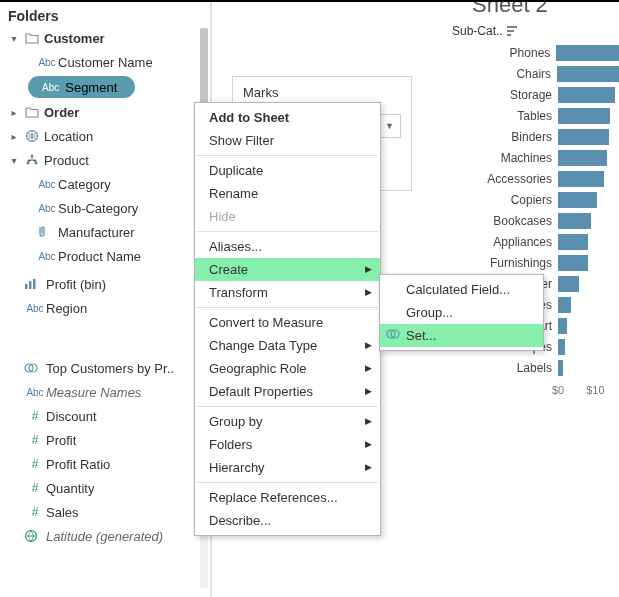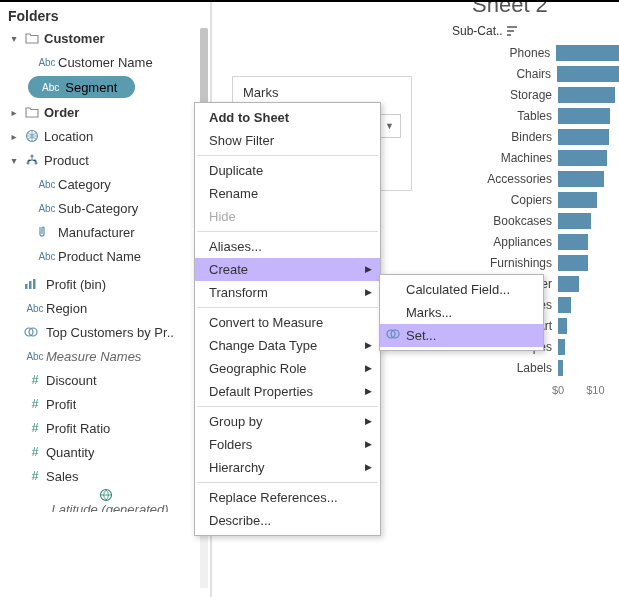--- a/index.html
+++ b/index.html
@@ -35,21 +35,21 @@
 .subcat-sort{font-size:11px;color:#666;padding-left:3px}
 .bars{padding:4px 0 0 0}
 .bar-row{display:flex;align-items:center;height:21px}
 .bar-label{width:108px;text-align:right;padding-right:6px;font-size:12px;color:#444}
 .bar{height:16px;background:#5b8fb0}
 .axis{display:flex;padding:6px 0 0 108px;font-size:11px;color:#777;gap:22px}
 .ctx-menu{position:absolute;left:194px;top:100px;width:185px;background:#fff;border:1px solid #b5b5b5;box-shadow:2px 2px 6px rgba(0,0,0,.2);z-index:100;padding:3px 0}
 .ctx-item{height:23px;line-height:23px;padding:0 18px 0 14px;font-size:13px;cursor:default;position:relative;white-space:nowrap}
 .ctx-item.bold{font-weight:700}
 .ctx-item.disabled{color:#aaa}
-.ctx-item.hover{background:#c4b5fd}
+.ctx-item.hover{background:#86efac}
 .ctx-item.sub::after{content:"▶";position:absolute;right:8px;font-size:9px;color:#333;top:0}
 .ctx-sep{height:1px;background:#ddd;margin:3px 2px}
 .ctx-submenu{position:absolute;left:379px;top:272px;width:163px;background:#fff;border:1px solid #b5b5b5;box-shadow:2px 2px 6px rgba(0,0,0,.2);z-index:101;padding:3px 0}
 .ctx-submenu .ctx-item{padding-left:26px}
 .ctx-submenu .ctx-item .smicon{position:absolute;left:6px;top:4px;width:14px;height:14px}
 svg{display:block}
 </style>
 </head>
 <body>
 <div id="app">
@@ -142,21 +142,21 @@
               <rect x="9" y="1" width="2.5" height="10" fill="#5b8fb0"></rect>
             </svg>
           </span>
           <span class="fname">Profit (bin)</span>
         </div>
         <div class="field-row" style="padding-left: 6px;">
           <span class="ftw"></span>
           <span class="type">Abc</span>
           <span class="fname">Region</span>
         </div>
-        <div class="field-row" style="padding-left: 6px;">
+        <div class="field-row" style="padding-left: 6px; margin-top: 36px;">
           <span class="ftw"></span>
           <span class="type">
             <svg width="14" height="12" viewBox="0 0 14 12">
               <circle cx="5" cy="6" r="4" fill="none" stroke="#5b8fb0" stroke-width="1.2"></circle>
               <circle cx="9" cy="6" r="4" fill="none" stroke="#5b8fb0" stroke-width="1.2"></circle>
             </svg>
           </span>
           <span class="fname">Top Customers by Pr..</span>
         </div>
         <div class="field-row italic" style="padding-left: 6px;">
@@ -182,21 +182,21 @@
         <div class="field-row" style="padding-left: 6px;">
           <span class="ftw"></span>
           <span class="type hash">#</span>
           <span class="fname">Quantity</span>
         </div>
         <div class="field-row" style="padding-left: 6px;">
           <span class="ftw"></span>
           <span class="type hash">#</span>
           <span class="fname">Sales</span>
         </div>
-        <div class="field-row italic" style="padding-left: 6px; flex-direction: column;">
+        <div class="field-row italic" style="padding-left: 6px;">
           <span class="ftw"></span>
           <span class="type">
             <svg width="14" height="14" viewBox="0 0 14 14">
               <circle cx="7" cy="7" r="5.5" fill="none" stroke="#2a8a6f" stroke-width="1.1"></circle>
               <path d="M2 7h10M7 2c3 3 3 7 0 10M7 2c-3 3-3 7 0 10" stroke="#2a8a6f" stroke-width="0.8" fill="none"></path>
             </svg>
           </span>
           <span class="fname">Latitude (generated)</span>
         </div>
       </div>
@@ -321,21 +321,21 @@
       <div class="ctx-sep"></div>
       <div class="ctx-item sub">Group by</div>
       <div class="ctx-item sub">Folders</div>
       <div class="ctx-item sub">Hierarchy</div>
       <div class="ctx-sep"></div>
       <div class="ctx-item">Replace References...</div>
       <div class="ctx-item">Describe...</div>
     </div>
 <div class="ctx-submenu" id="subctx">
       <div class="ctx-item">Calculated Field...</div>
-      <div class="ctx-item">Marks...</div>
+      <div class="ctx-item">Group...</div>
       <div class="ctx-item hover"><span class="smicon">
           <svg width="14" height="12" viewBox="0 0 14 12">
             <circle cx="5" cy="6" r="4" fill="none" stroke="#5b8fb0" stroke-width="1.2"></circle>
             <circle cx="9" cy="6" r="4" fill="none" stroke="#5b8fb0" stroke-width="1.2"></circle>
           </svg>
         </span>Set...</div>
     </div>
 
 </div>
 

